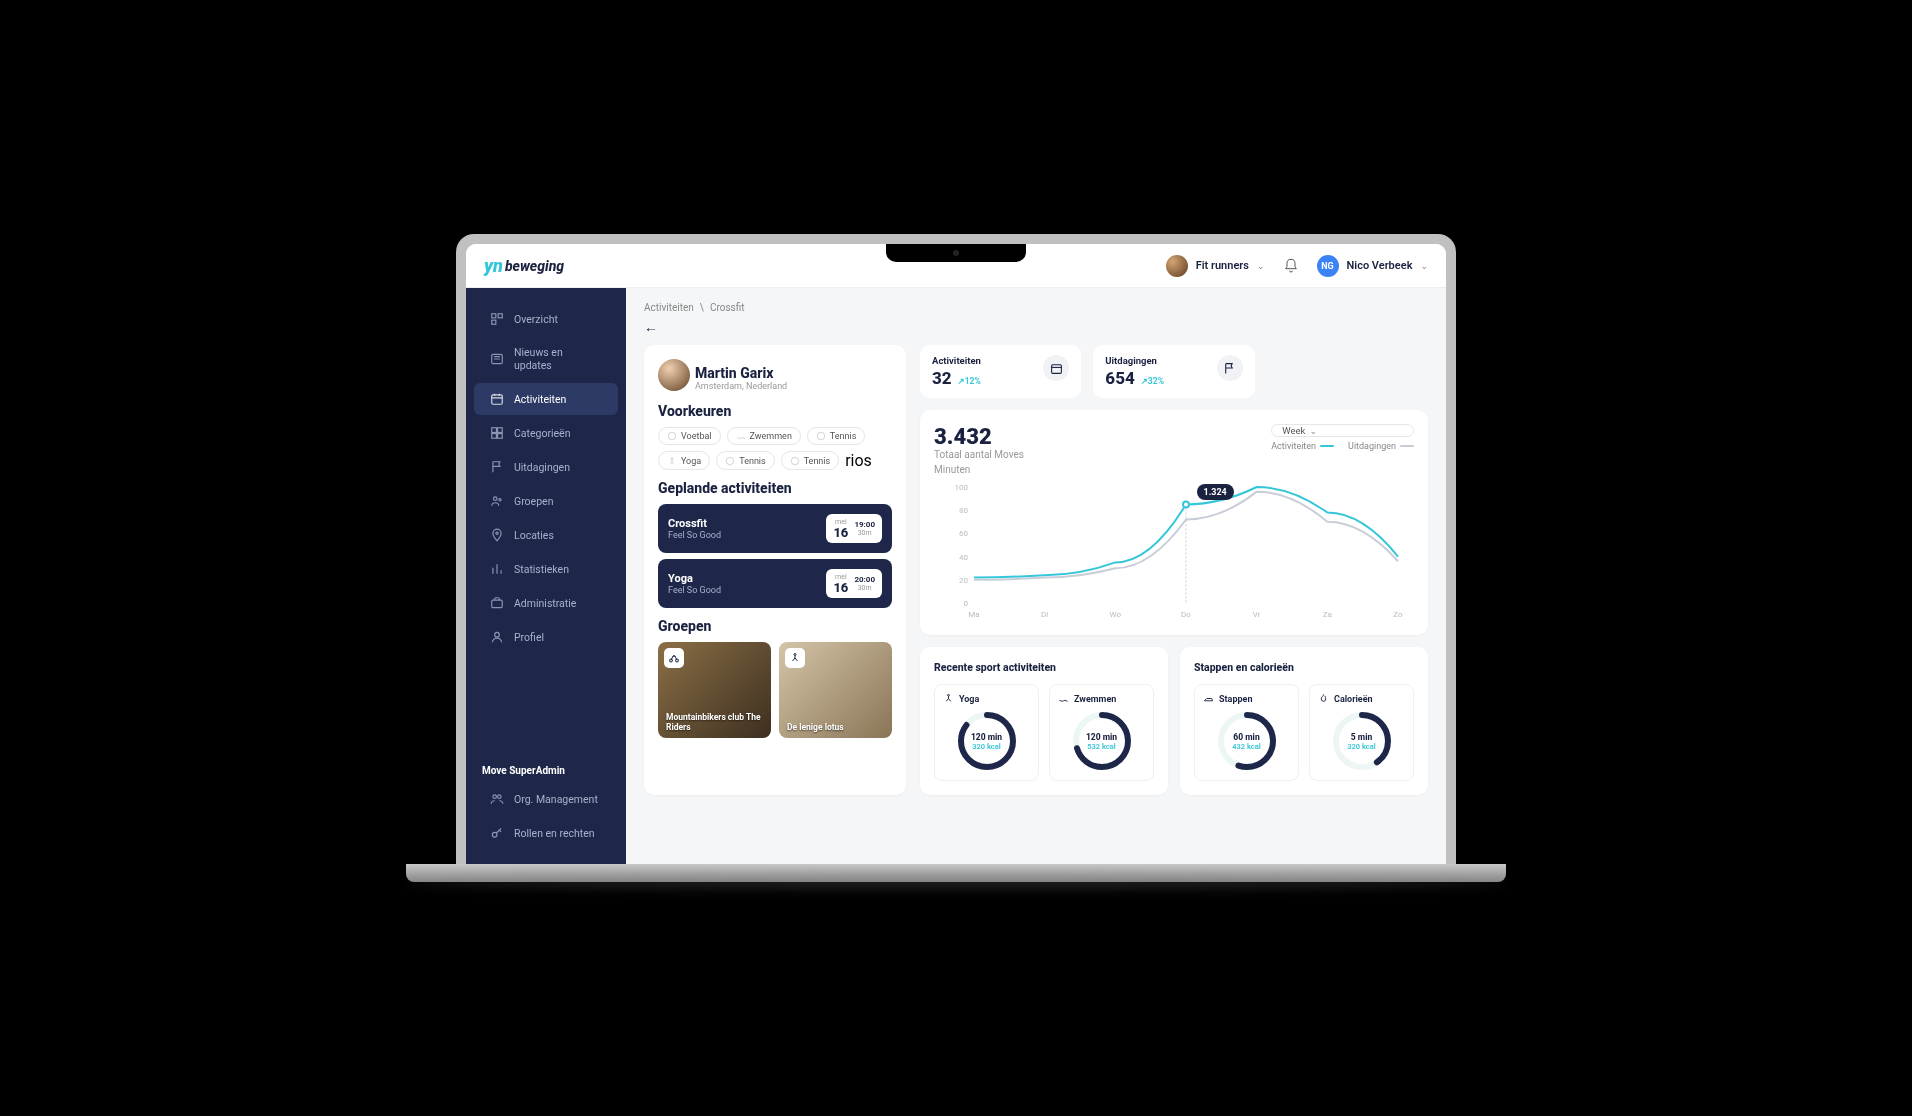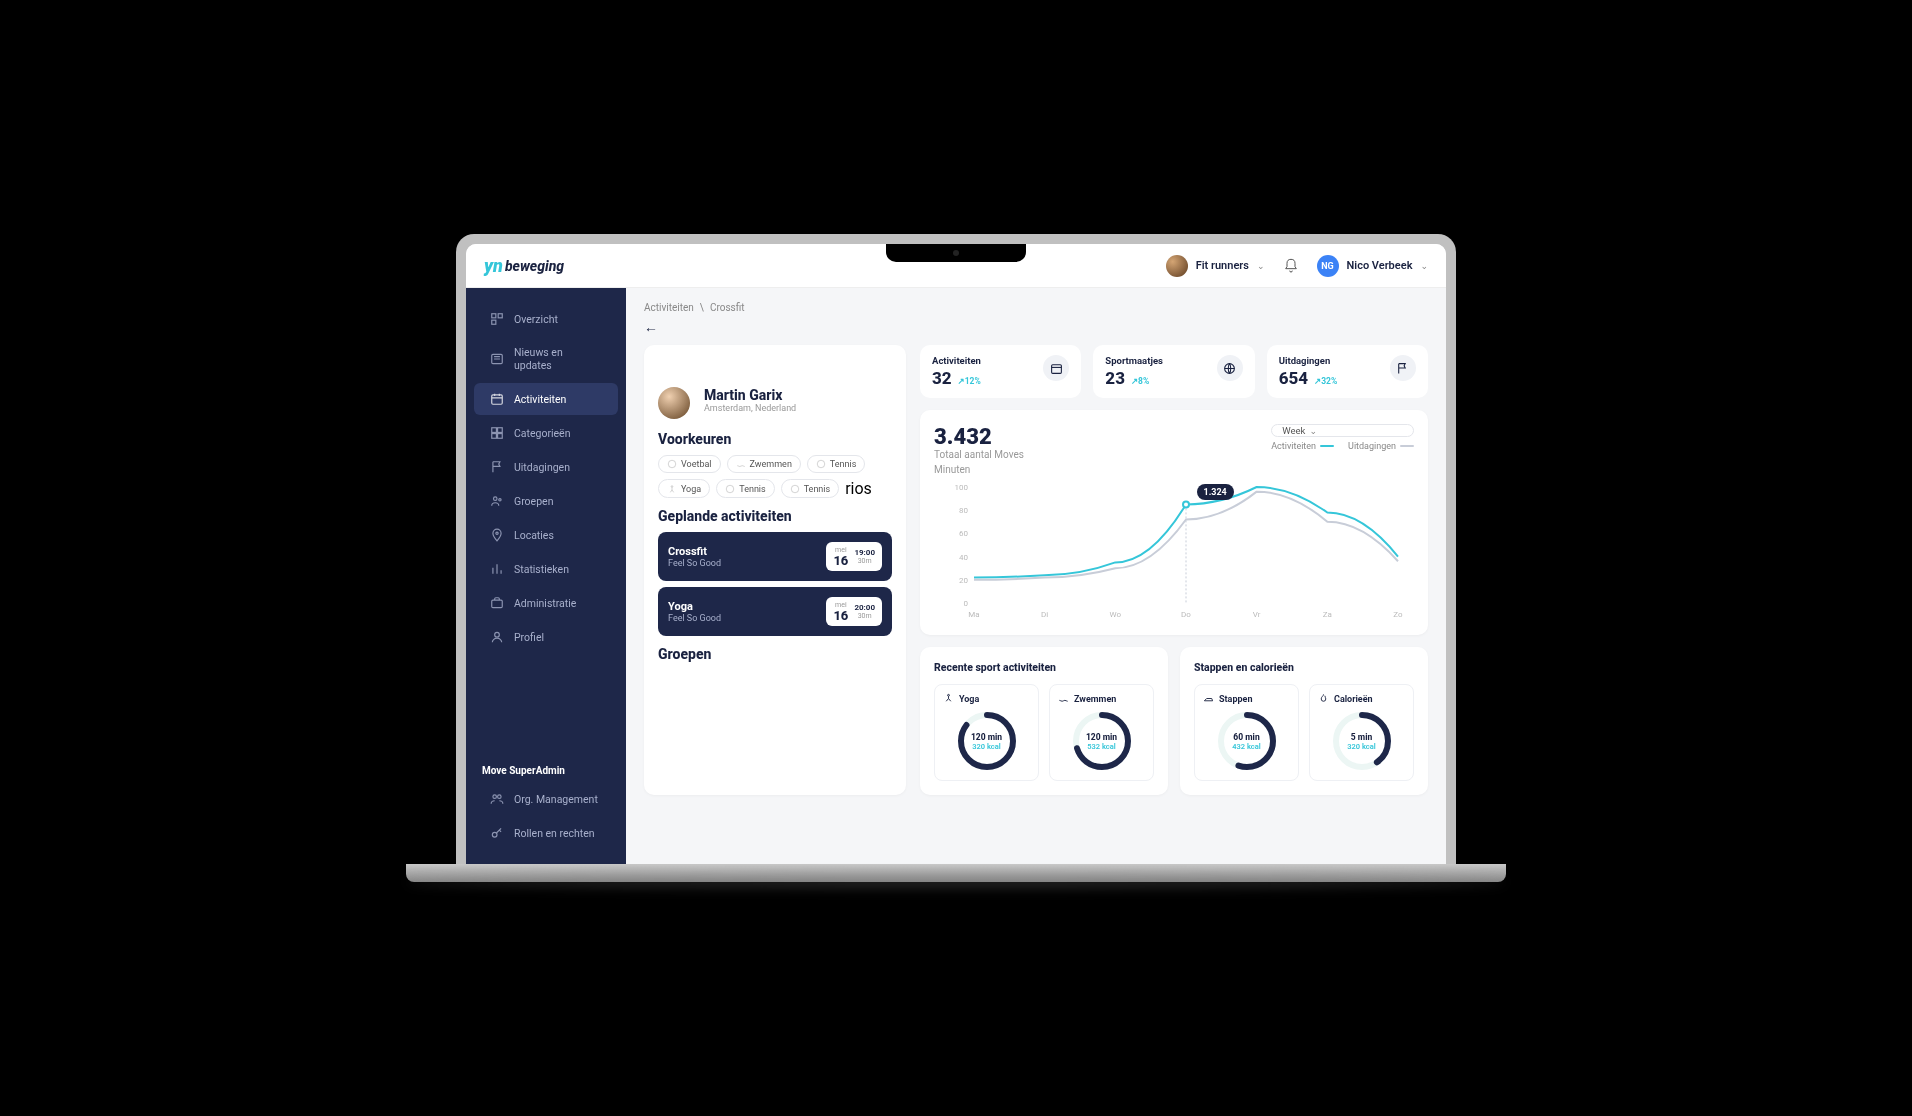--- a/index.html
+++ b/index.html
@@ -35,21 +35,21 @@
 .nav-section { font-size:10px; font-weight:700; color:#fff; padding: 16px 16px 6px; }
 
 .main { flex:1; overflow-y:auto; padding: 14px 18px; }
 .breadcrumb { font-size:10px; color:#888; display:flex; gap:6px; align-items:center; }
 .breadcrumb a { color:#888; text-decoration:none; }
 .back-arrow { font-size:14px; color:#1a2240; margin: 6px 0 10px; cursor:pointer; display:inline-block; }
 
 .grid { display:grid; grid-template-columns: 262px 1fr; gap:14px; }
 .card { background:#fff; border-radius:10px; padding:14px; box-shadow: 0 1px 3px rgba(0,0,0,0.04); }
 
-.profile-header { display:flex; align-items:flex-start; gap:14px; margin-bottom:12px;margin-top:28px; }
+.profile-header { display:flex; align-items:flex-end; gap:5px; margin-bottom:12px; }
 .profile-pic { width:32px; height:32px; border-radius:50%; background: radial-gradient(circle at 35% 30%, #f0d0b0, #604020); }
 .profile-name { font-size:14px; font-weight:800; color:#1a2240; }
 .profile-loc { font-size:9px; color:#999; }
 
 .section-label { font-size:14px; font-weight:800; color:#1a2240; margin: 10px 0 8px; }
 .tags { display:flex; flex-wrap:wrap; gap:6px; }
 .tag { display:flex; align-items:center; gap:4px; font-size:9px; color:#555; border:1px solid #e4e6eb; border-radius:12px; padding:3px 8px; }
 .tag-icon { width:10px; height:10px; opacity:0.6; }
 
 .activity-card { background:#1e2749; color:#fff; border-radius:8px; padding:10px; display:flex; justify-content:space-between; align-items:center; margin-bottom:6px; }
@@ -319,51 +319,57 @@
                     </div>
                     <div>
                       <div class="act-time">20:00</div>
                       <div class="act-dur">30m</div>
                     </div>
                   </div>
                 </div>
               </div>
 
               <div class="section-label">Groepen</div>
+              <div class="groups-row">
+                <div class="group-card group-1">
+                  <div class="group-badge">
+                      <svg width="12" height="12" viewBox="0 0 24 24" fill="none" stroke="#1a2240" stroke-width="2">
+                        <circle cx="6" cy="17" r="3"></circle>
+                        <circle cx="18" cy="17" r="3"></circle>
+                        <path d="M6 17l4-9h4l4 9M10 8h4"></path>
+                      </svg>
+                    </div>
+                  <div class="group-title">Mountainbikers club The Riders</div>
+                </div>
+                <div class="group-card group-2">
+                  <div class="group-badge">
+                      <svg width="12" height="12" viewBox="0 0 24 24" fill="none" stroke="#1a2240" stroke-width="2">
+                        <circle cx="12" cy="5" r="2"></circle>
+                        <path d="M12 7v5M7 18l5-6 5 6"></path>
+                      </svg>
+                    </div>
+                  <div class="group-title">De lenige lotus</div>
+                </div>
+              </div>
             </div>
 
             <div class="right-col">
               <div class="stats-row">
                 <div class="stat-card">
                   <div>
                     <div class="stat-label">Activiteiten</div>
                     <div class="stat-value">
                         <span>32</span>
                         <span class="stat-trend">↗12%</span>
                       </div>
                   </div>
                   <div class="stat-icon">
                       <svg width="13" height="13" viewBox="0 0 24 24" fill="none" stroke="#1a2240" stroke-width="2">
                         <rect x="3" y="5" width="18" height="16" rx="2"></rect>
                         <path d="M3 10h18"></path>
-                      </svg>
-                    </div>
-                </div>
-                <div class="stat-card">
-                  <div>
-                    <div class="stat-label">Sportmaatjes</div>
-                    <div class="stat-value">
-                        <span>23</span>
-                        <span class="stat-trend">↗8%</span>
-                      </div>
-                  </div>
-                  <div class="stat-icon">
-                      <svg width="13" height="13" viewBox="0 0 24 24" fill="none" stroke="#1a2240" stroke-width="2">
-                        <circle cx="12" cy="12" r="9"></circle>
-                        <path d="M3 12h18M12 3c3 3 3 15 0 18M12 3c-3 3-3 15 0 18"></path>
                       </svg>
                     </div>
                 </div>
                 <div class="stat-card">
                   <div>
                     <div class="stat-label">Uitdagingen</div>
                     <div class="stat-value">
                         <span>654</span>
                         <span class="stat-trend">↗32%</span>
                       </div>

